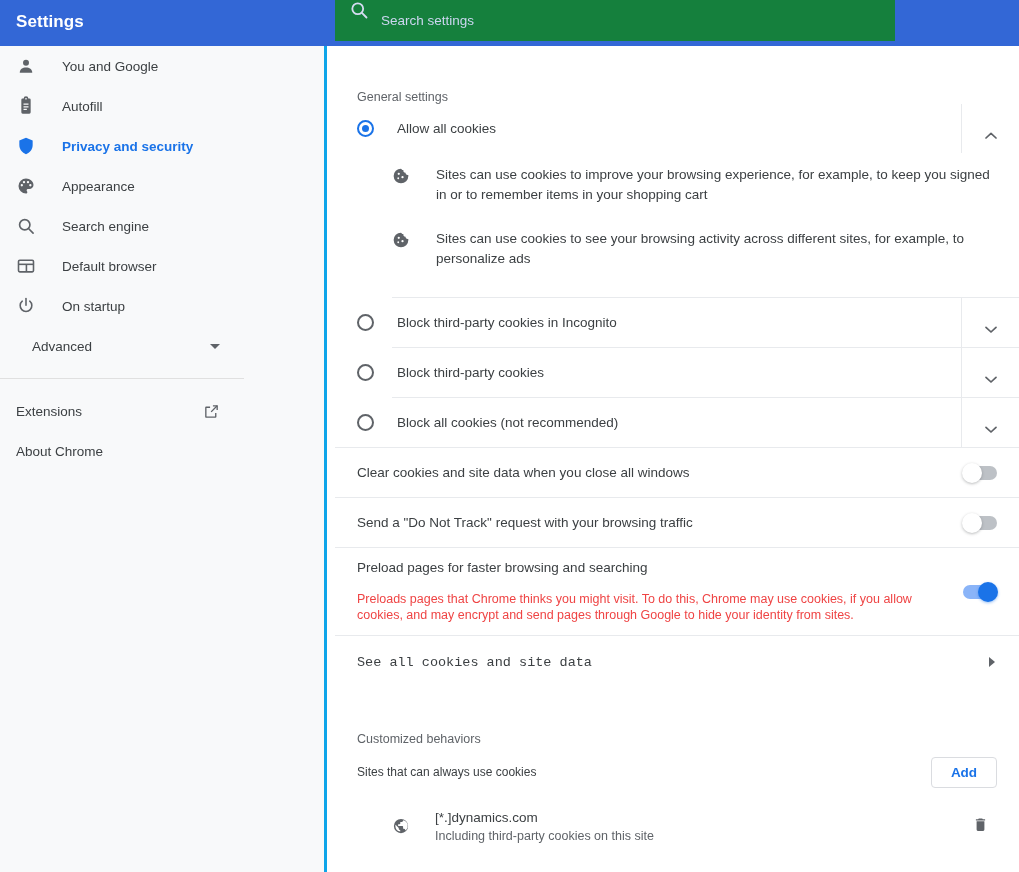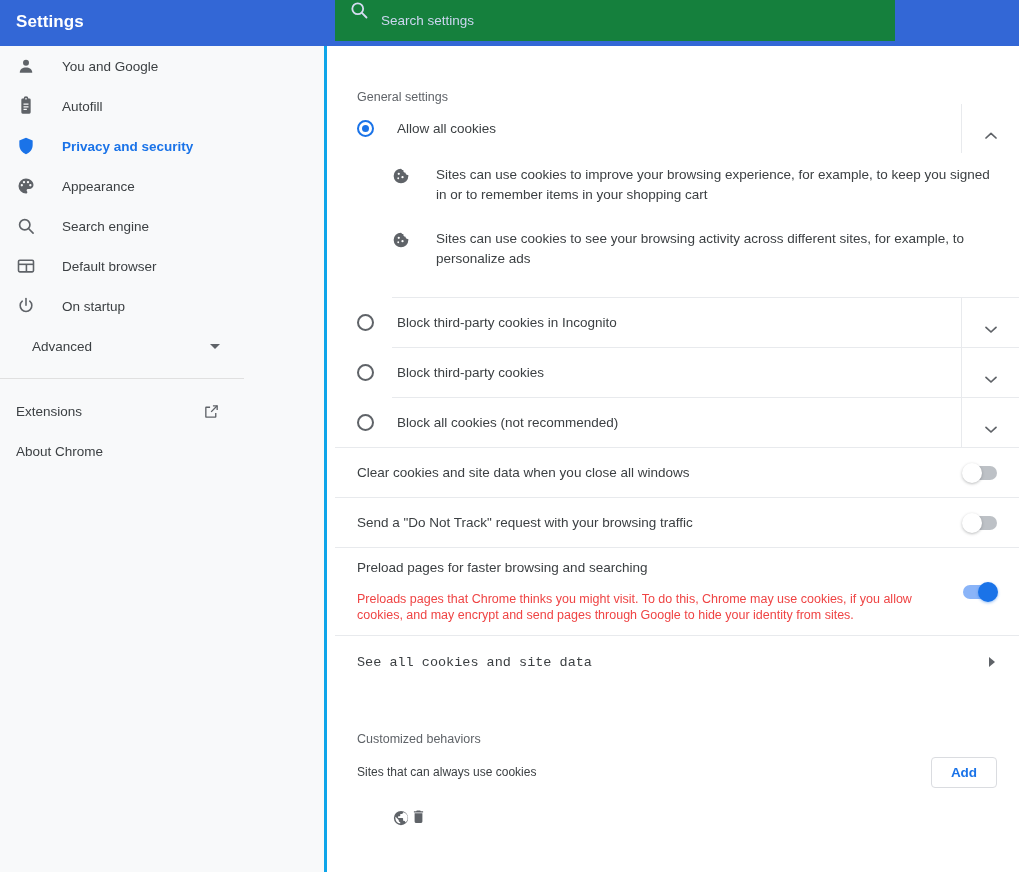--- a/index.html
+++ b/index.html
@@ -543,19 +543,23 @@
     <span class="label">Sites that can always use cookies</span>
     <button class="add-btn">Add</button>
   </div>
 
   <div class="site-row">
     <span class="globe-icon">
       <svg viewBox="0 0 24 24" fill="currentColor">
           <path d="M12 2.5A9.5 9.5 0 1 0 21.5 12 9.5 9.5 0 0 0 12 2.5zm-1 16.9A7.6 7.6 0 0 1 4.5 12c0-.6.08-1.2.23-1.7L9 14.5v1a1.9 1.9 0 0 0 1.9 1.9zm6.6-2.4a1.9 1.9 0 0 0-1.8-1.4h-1v-2.8a.95.95 0 0 0-.95-.95H8.2V9.5h1.9a.95.95 0 0 0 .95-.95V6.6h1.9a1.9 1.9 0 0 0 1.9-1.9v-.4a7.6 7.6 0 0 1 2.75 13.7z"></path>
         </svg>
     </span>
+    <span class="site-texts">
+      <span class="site-name">[*.]dynamics.com</span>
+      <div class="site-sub">Including third-party cookies on this site</div>
+    </span>
     <span class="trash-icon">
       <svg viewBox="0 0 24 24" fill="currentColor">
           <path d="M6.5 19.2A1.8 1.8 0 0 0 8.3 21h7.4a1.8 1.8 0 0 0 1.8-1.8V7.5h-11zM18.5 4.5h-3.2l-.9-1h-4.8l-.9 1H5.5v2h13z"></path>
         </svg>
     </span>
   </div>
 </div>
 
 </body></html>

